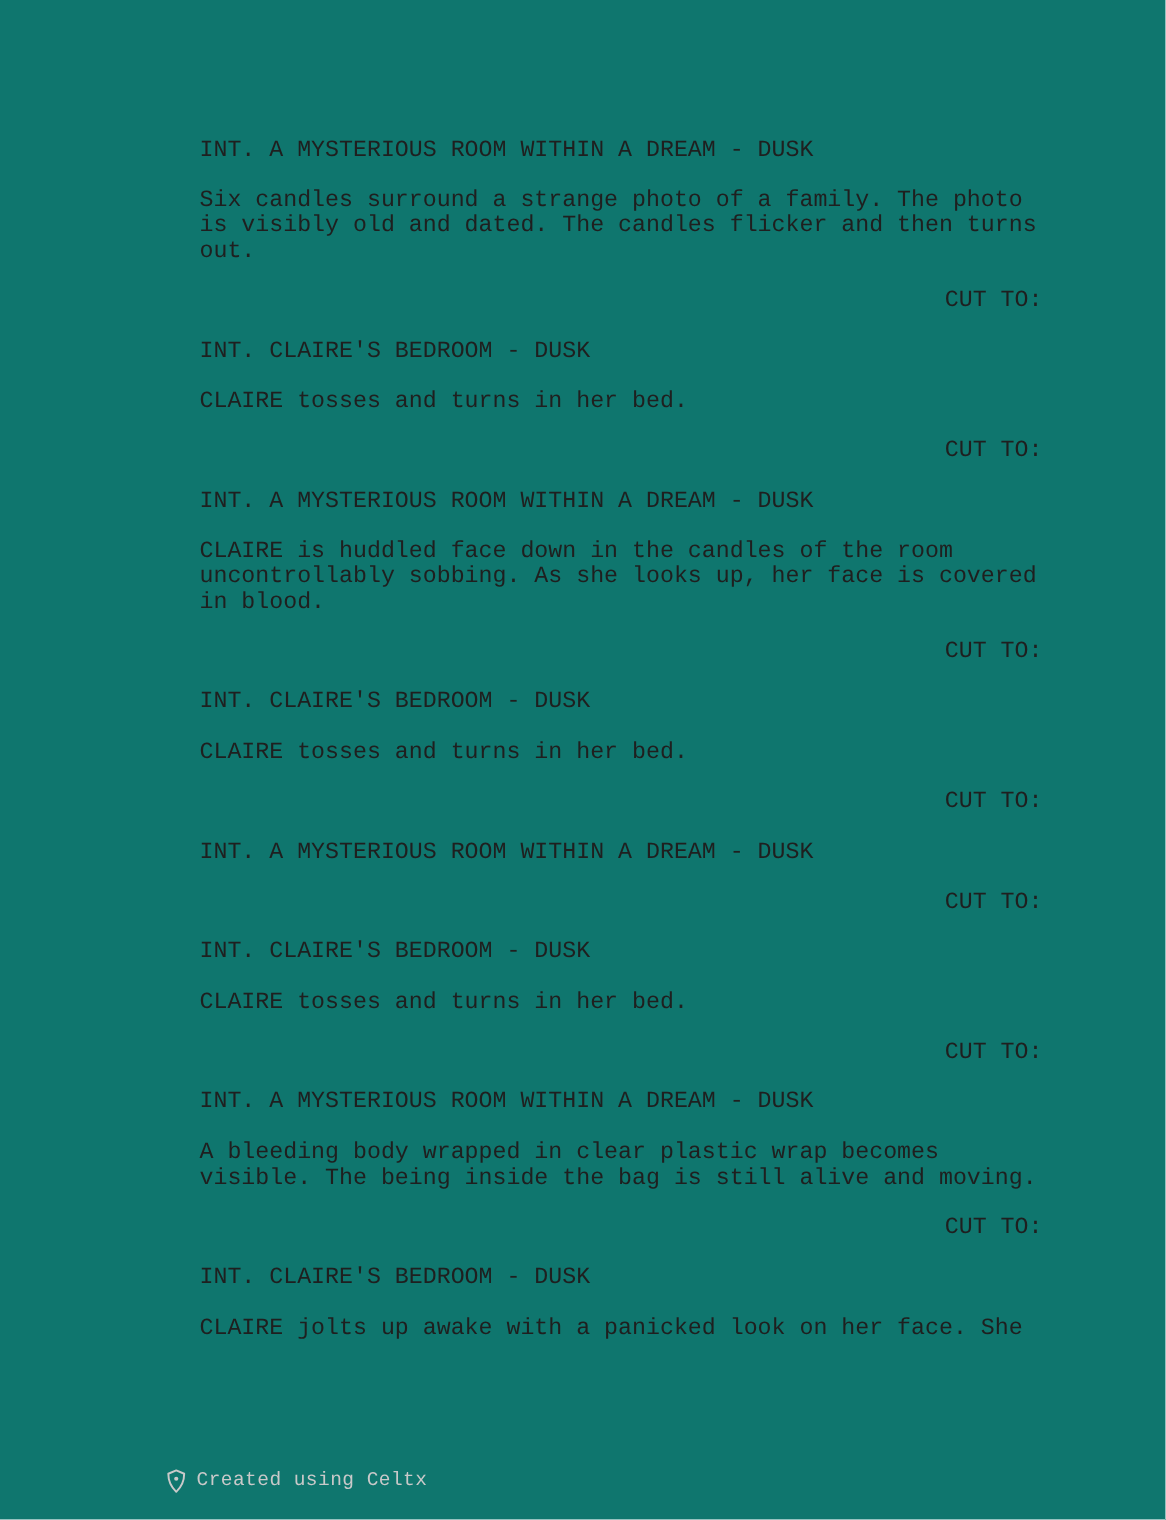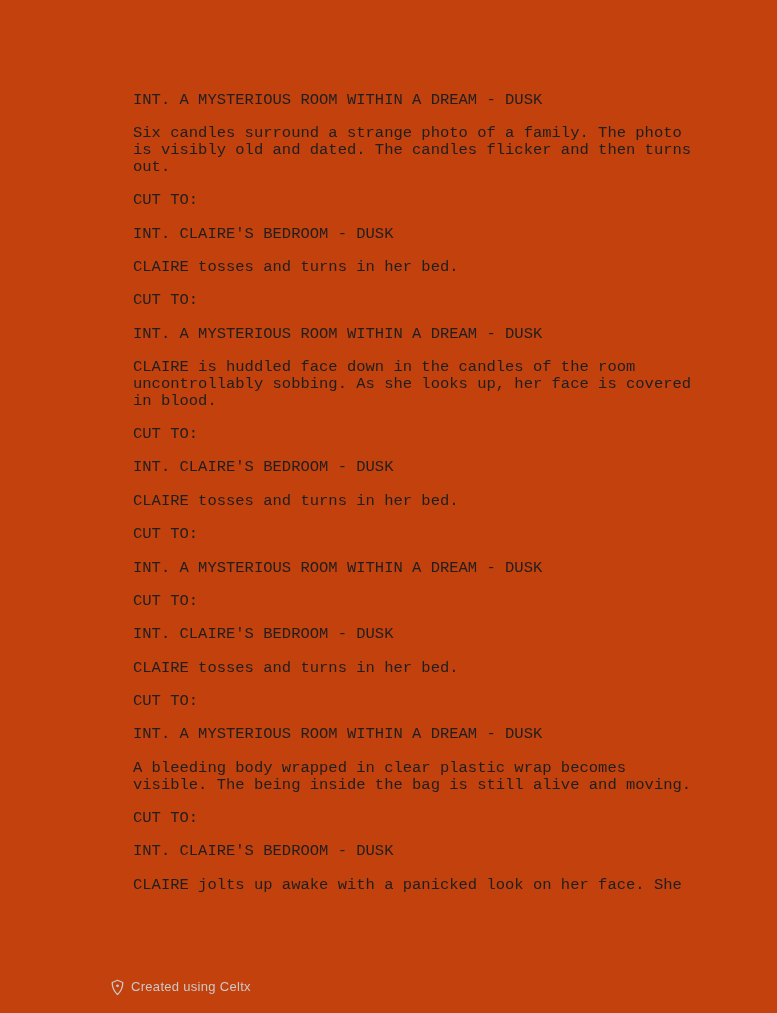--- a/index.html
+++ b/index.html
@@ -24,45 +24,45 @@
     line-height: 16.7px;
     color: #1f1f1f;
   }
   .block {
     margin: 0 0 16.7px 0;
     white-space: pre-line;
   }
   .block.scene_heading { }
   .block.action { }
   .block.transition {
-    text-align: left;
+    text-align: right;
   }
   .footer {
     position: absolute;
     left: 111px;
     top: 977px;
     height: 20px;
     display: flex;
     align-items: center;
     gap: 7px;
     color: #c9c9c9;
-    font-family: Liberation Sans, sans-serif;
+    font-family: Liberation Mono, monospace;
     font-size: 13px;
     line-height: 20px;
     letter-spacing: 0.3px;
   }
   .footer .icon {
     display: inline-flex;
     align-items: center;
   }
 </style>
 </head>
 <body>
 
-<div class="page" style="background: #c2410c;">
+<div class="page" style="background: #0f766e;">
 
   <div class="script" id="script-content" style="color: rgb(31, 31, 31);">
       <div class="block scene_heading">INT. A MYSTERIOUS ROOM WITHIN A DREAM - DUSK</div>
       <div class="block action">Six candles surround a strange photo of a family. The photo
 is visibly old and dated. The candles flicker and then turns
 out.</div>
       <div class="block transition">CUT TO:</div>
       <div class="block scene_heading">INT. CLAIRE'S BEDROOM - DUSK</div>
       <div class="block action">CLAIRE tosses and turns in her bed.</div>
       <div class="block transition">CUT TO:</div>

